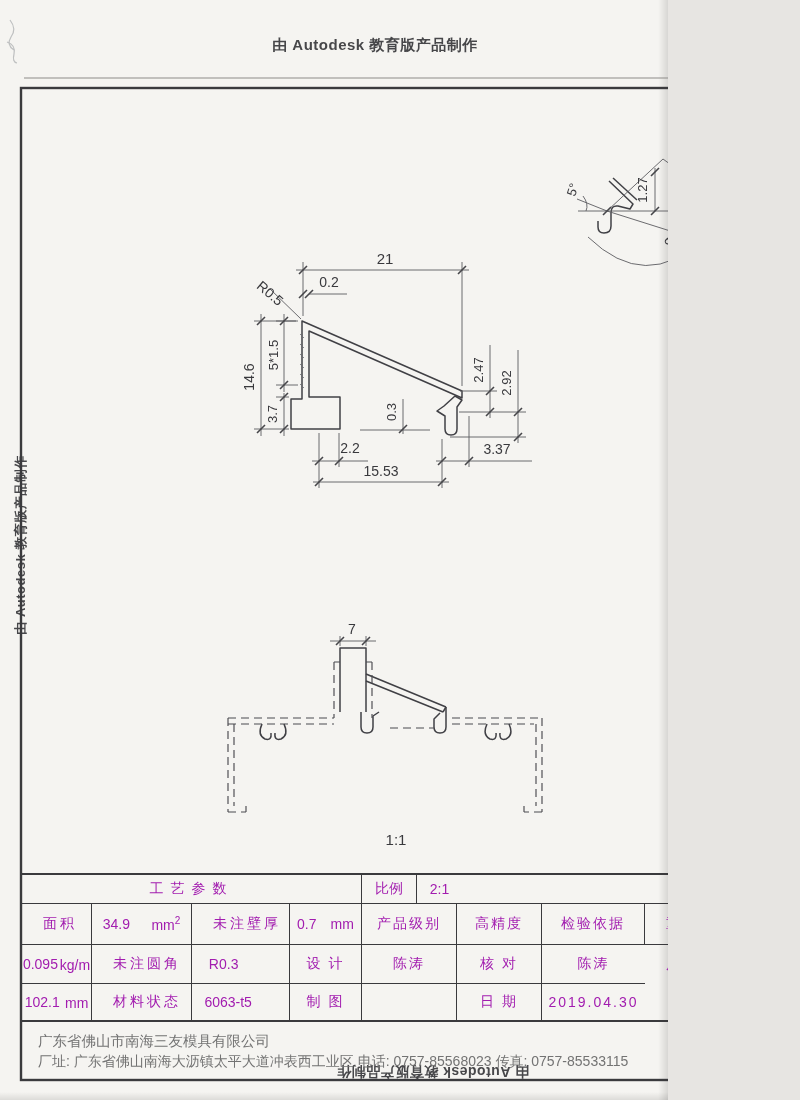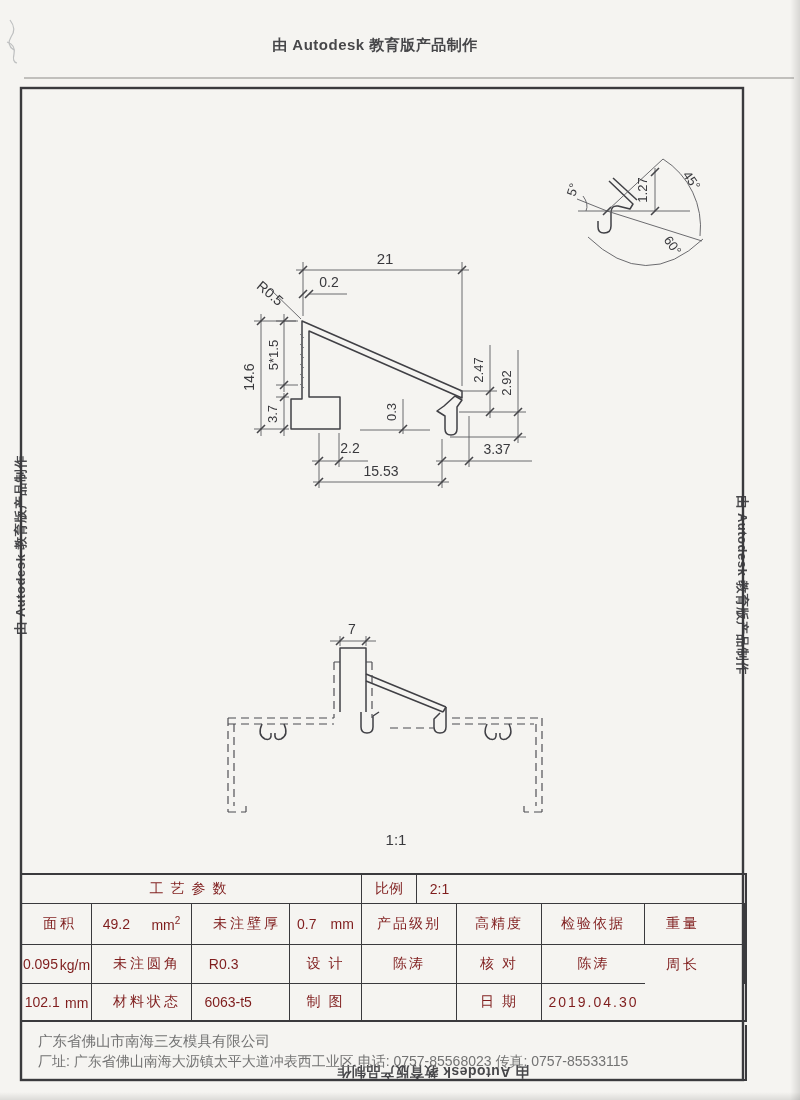--- a/index.html
+++ b/index.html
@@ -1,17 +1,17 @@
 <!DOCTYPE html>
 <html><head>
 <meta charset="utf-8">
 <style>
   html,body{margin:0;padding:0;}
   body{width:800px;height:1100px;background:#e7e5e2;font-family:"Liberation Sans",sans-serif;}
-  .paper{position:relative;width:800px;height:1100px;background:#f5f4f1;overflow:hidden;}
+  .paper{position:relative;width:668px;height:1100px;background:#f5f4f1;overflow:hidden;}
   .edge-right{position:absolute;top:0;right:0;width:10px;height:1100px;
     background:linear-gradient(to right,rgba(0,0,0,0),rgba(0,0,0,.12));}
   .edge-bottom{position:absolute;left:0;bottom:0;width:800px;height:8px;
     background:linear-gradient(to bottom,rgba(0,0,0,0),rgba(0,0,0,.10));}
   svg{position:absolute;left:0;top:0;}
   .frame{fill:none;stroke:#3a3a3d;stroke-width:2.4;}
   .thin{stroke:#8d8b88;stroke-width:1;}
   .profile{fill:none;stroke:#404045;stroke-width:1.5;stroke-linejoin:round;}
   .dim{fill:none;stroke:#5b5b60;stroke-width:.9;}
   .tick{fill:none;stroke:#46464a;stroke-width:1.6;}
@@ -23,21 +23,21 @@
   .scaletext{fill:#39393d;font-size:15px;}
   .stamp{position:absolute;white-space:nowrap;color:#39393c;font-weight:700;
     font-size:15px;letter-spacing:.5px;opacity:.92;}
   .stamp.side{font-size:13px;}
   .stamp.top-stamp{transform:translate(-50%,-50%);}
   .stamp.left-stamp{transform:translate(-50%,-50%) rotate(-90deg);}
   .stamp.right-stamp{transform:translate(-50%,-50%) rotate(90deg);}
   .stamp.bottom-stamp{transform:translate(-50%,-50%) rotate(180deg);font-size:14px;}
   
   .tblock{position:absolute;left:20px;top:873px;width:723px;border:2px solid #3a3a3d;
-    box-sizing:content-box;background:transparent;color:#7f1d1d;font-size:14px;}
+    box-sizing:content-box;background:transparent;color:#a21caf;font-size:14px;}
   .tb-header{display:flex;height:28px;border-bottom:1.6px solid #3a3a3d;}
   .tb-header>div{display:flex;align-items:center;box-sizing:border-box;}
   .hc1{width:340px;justify-content:center;letter-spacing:7px;border-right:1.6px solid #3a3a3d;}
   .hc2{width:283px;border-right:1.6px solid #3a3a3d;padding-left:8px;}
   .hc2 .dwgno{margin-left:62px;}
   .hc2 .dwgname{margin-left:28px;}
   .hc3{width:55px;justify-content:center;border-right:1.6px solid #3a3a3d;}
   .hc4{width:45px;justify-content:center;}
   .tb-body{display:grid;grid-template-columns:70px 100px 98px 72px 95px 85px 103px 100px;
     grid-template-rows:41px 39px 36px;}
@@ -162,21 +162,21 @@
   <div class="tblock">
     <div class="tb-header">
       <div class="hc1">工艺参数</div>
       <div class="hc3">比例</div>
       <div class="hc4">2:1</div>
     </div>
     <div class="tb-body">
 
       <div class="cell lbl">面积</div>
       <div class="cell val">
-        <span>49.2</span>
+        <span>34.9</span>
         <span><span>mm</span><sup>2</sup></span>
       </div>
       <div class="cell lbl">未注壁厚</div>
       <div class="cell val">
         <span>0.7</span>
         <span>mm</span>
       </div>
       <div class="cell ctr">产品级别</div>
       <div class="cell ctr">高精度</div>
       <div class="cell ctr">检验依据</div>

